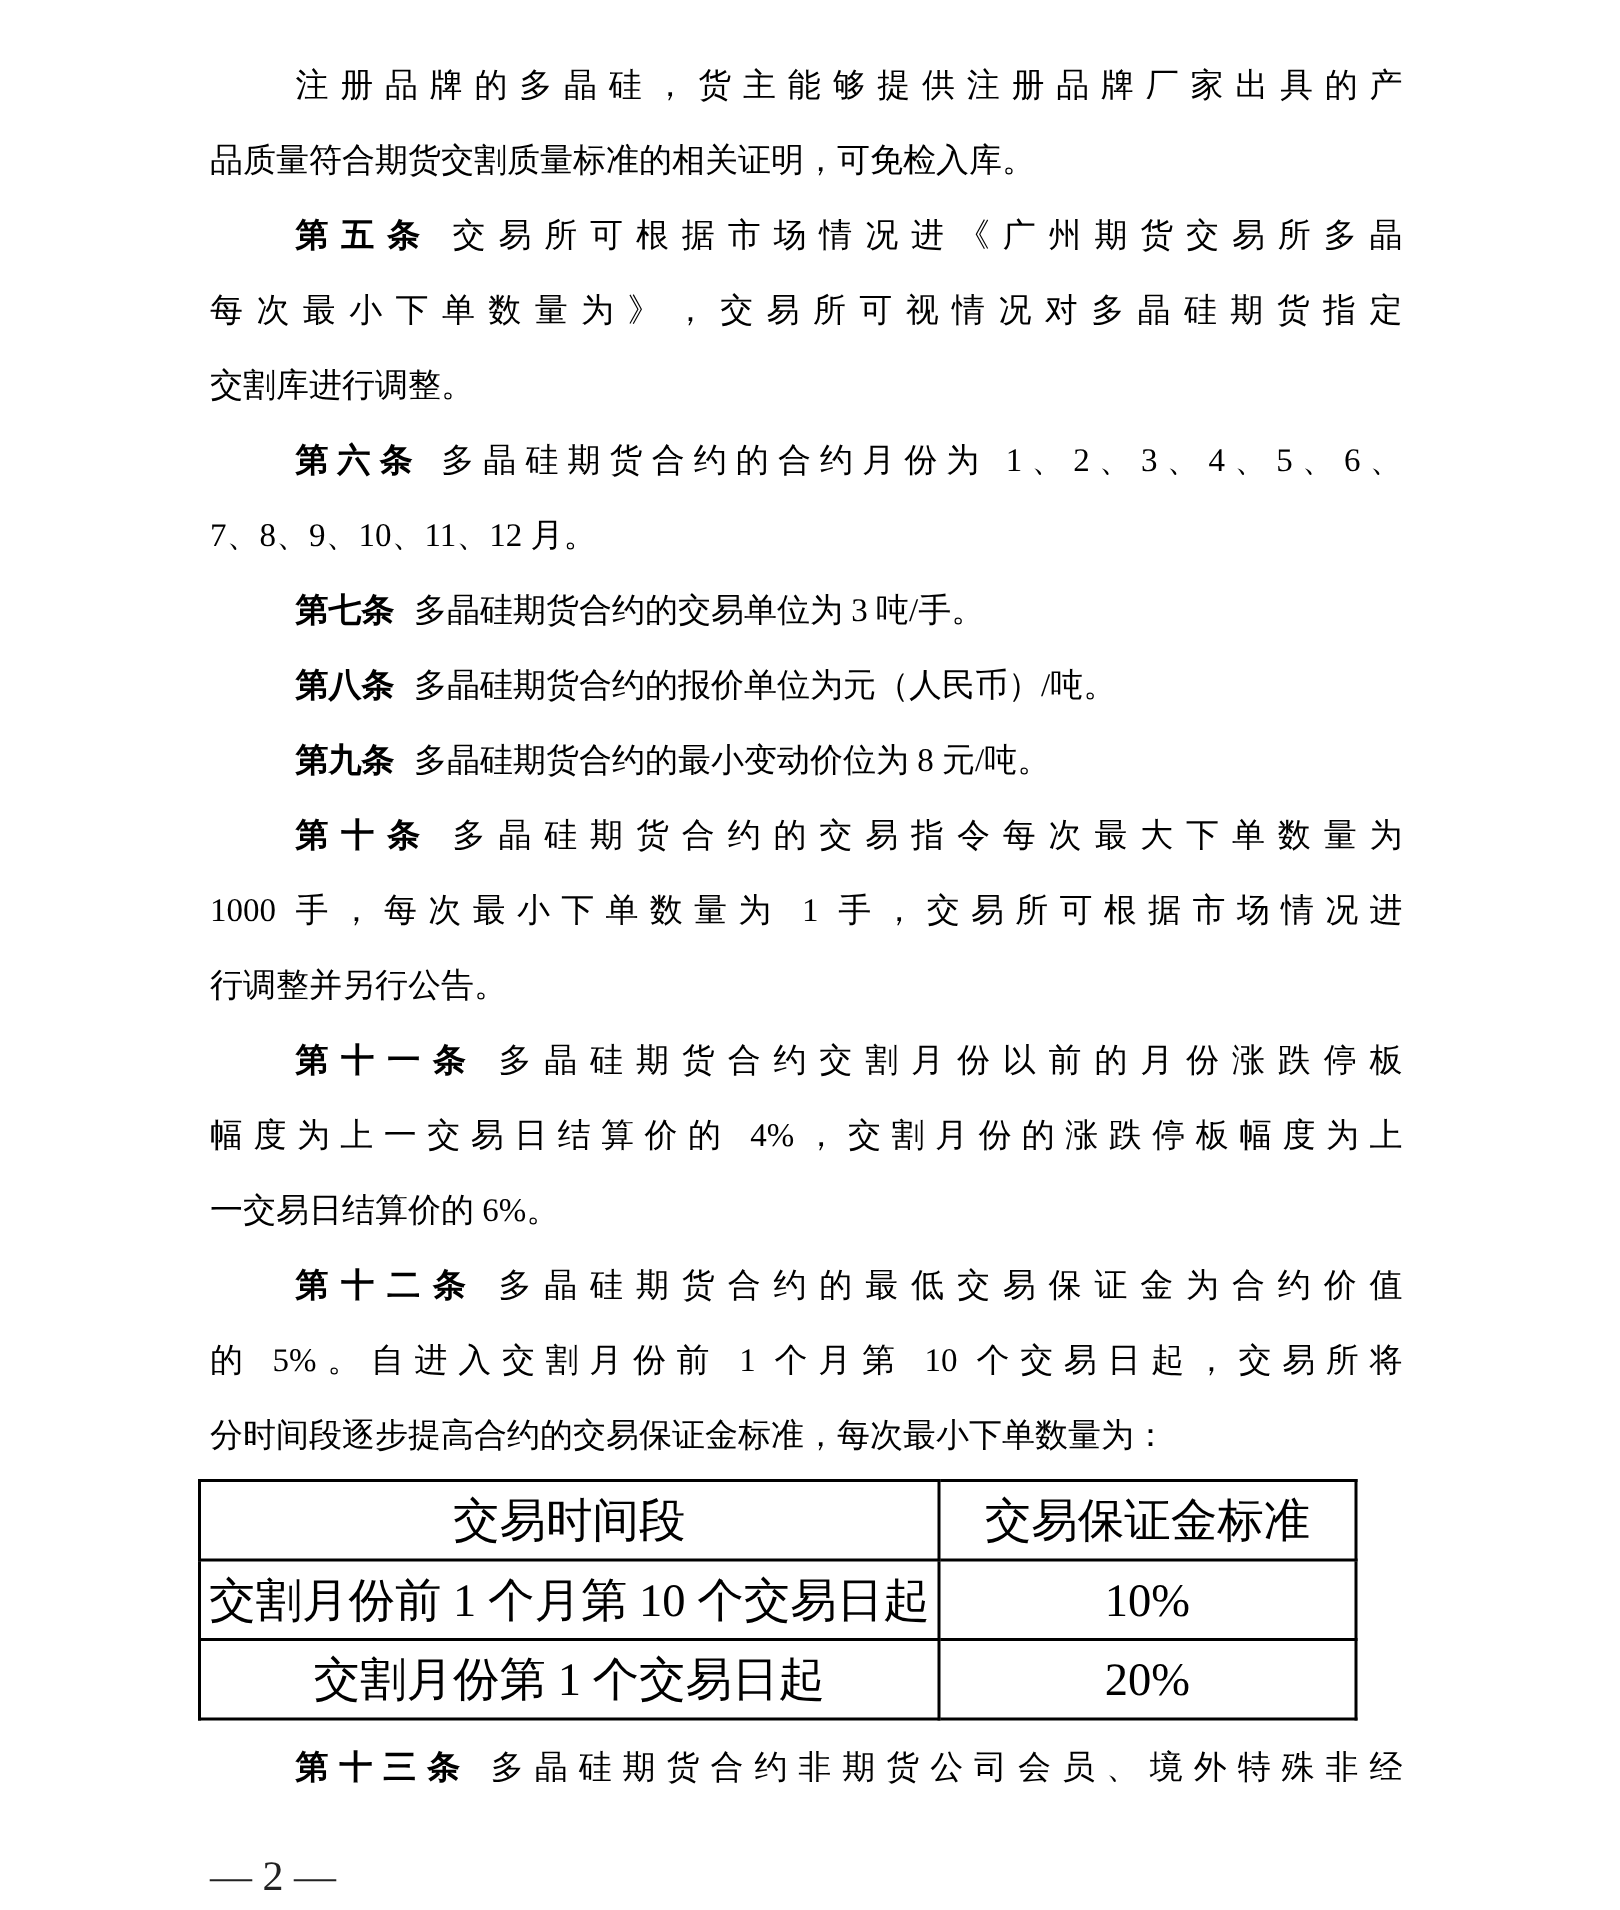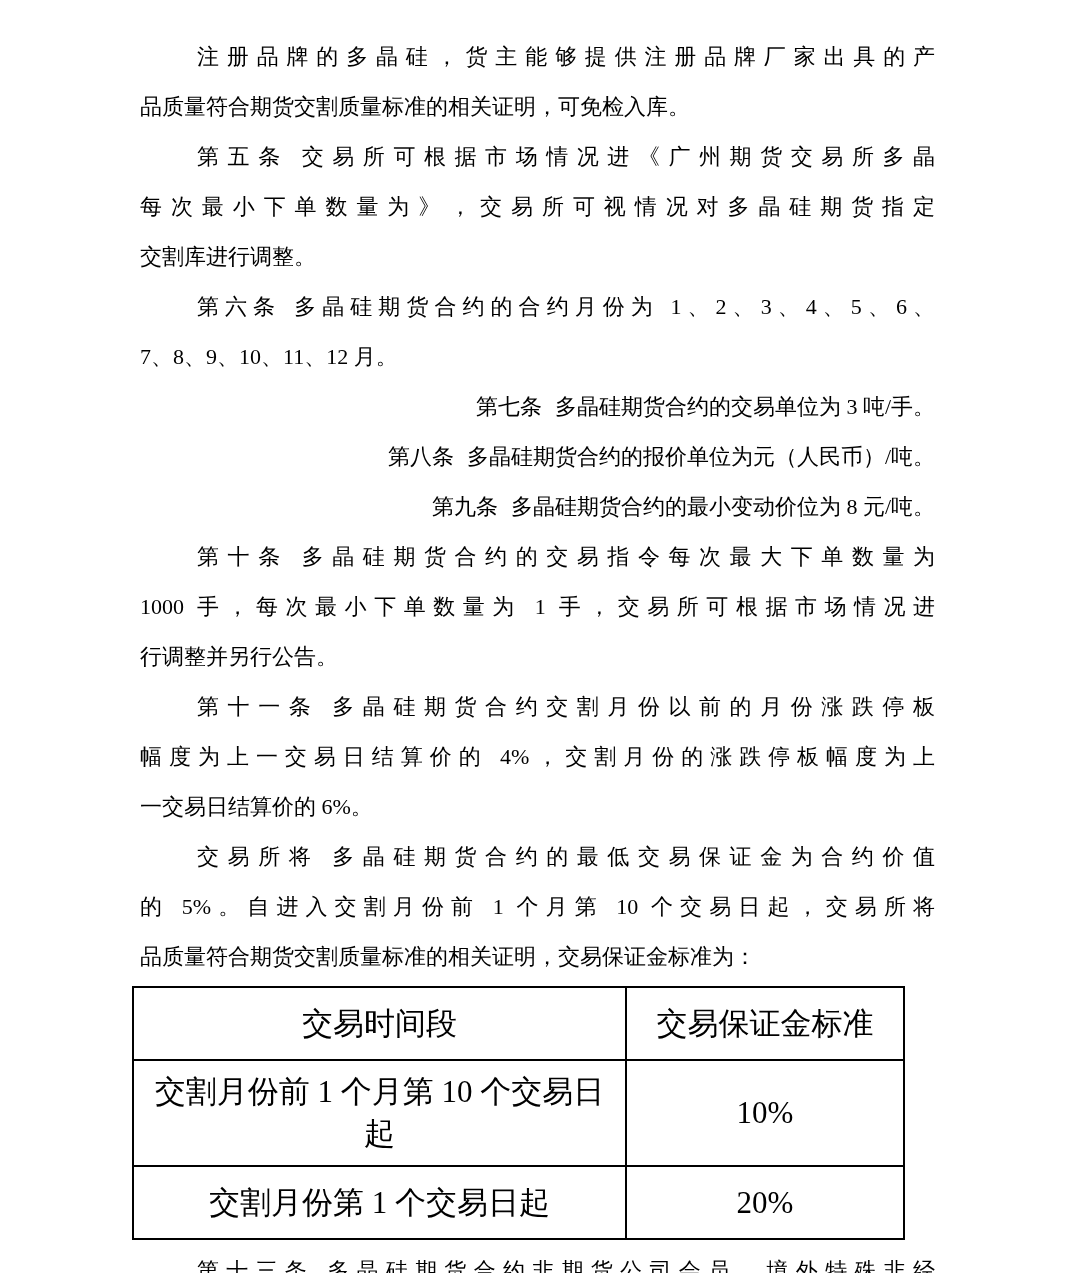--- a/index.html
+++ b/index.html
@@ -22,32 +22,32 @@
     height: 50px;
     white-space: nowrap;
     text-align: left;
   }
   
   .jl {
     text-align: justify;
     text-align-last: justify;
     text-justify: inter-character;
   }
-  .indent { padding-left: 57px; text-align: right; }
-  .kw { font-weight: normal; margin-right: 13px; }
+  .indent { padding-left: 57px; }
+  .kw { font-weight: bold; margin-right: 13px; }
   .mtable {
     border-collapse: collapse;
     margin-left: -8px;
     margin-top: 4px;
     table-layout: fixed;
   }
   .mtable td {
     border: 2px solid #000000;
     height: 51px;
-    padding: 10px;
+    padding: 0;
     text-align: center;
     vertical-align: middle;
     font-size: 31px;
     overflow: hidden;
   }
   .a13 { margin-top: 6px; }
   .pagenum {
     margin-top: 32px;
     font-size: 28px;
     line-height: 34px;
@@ -74,23 +74,23 @@
   <div class="line indent"><span class="kw">第九条</span><span>多晶硅期货合约的最小变动价位为 8 元/吨。</span></div>
 
   <div class="line indent jl"><span class="kw">第十条</span><span>多晶硅期货合约的交易指令每次最大下单数量为</span></div>
   <div class="line jl"><span>1000 手，每次最小下单数量为 1 手，交易所可根据市场情况进</span></div>
   <div class="line"><span>行调整并另行公告。</span></div>
 
   <div class="line indent jl"><span class="kw">第十一条</span><span>多晶硅期货合约交割月份以前的月份涨跌停板</span></div>
   <div class="line jl"><span>幅度为上一交易日结算价的 4%，交割月份的涨跌停板幅度为上</span></div>
   <div class="line"><span>一交易日结算价的 6%。</span></div>
 
-  <div class="line indent jl"><span class="kw">交易所将</span><span>多晶硅期货合约的最低交易保证金为合约价值</span></div>
+  <div class="line indent jl"><span class="kw">第十二条</span><span>多晶硅期货合约的最低交易保证金为合约价值</span></div>
   <div class="line jl"><span>的 5%。自进入交割月份前 1 个月第 10 个交易日起，交易所将</span></div>
-  <div class="line"><span>品质量符合期货交割质量标准的相关证明，交易保证金标准为：</span></div>
+  <div class="line"><span>分时间段逐步提高合约的交易保证金标准，每次最小下单数量为：</span></div>
 
   <table class="mtable">
     <colgroup>
         <col style="width:493px">
         <col style="width:278px">
       </colgroup>
     <tbody>
       <tr>
         <td>交易时间段</td>
         <td>交易保证金标准</td>

